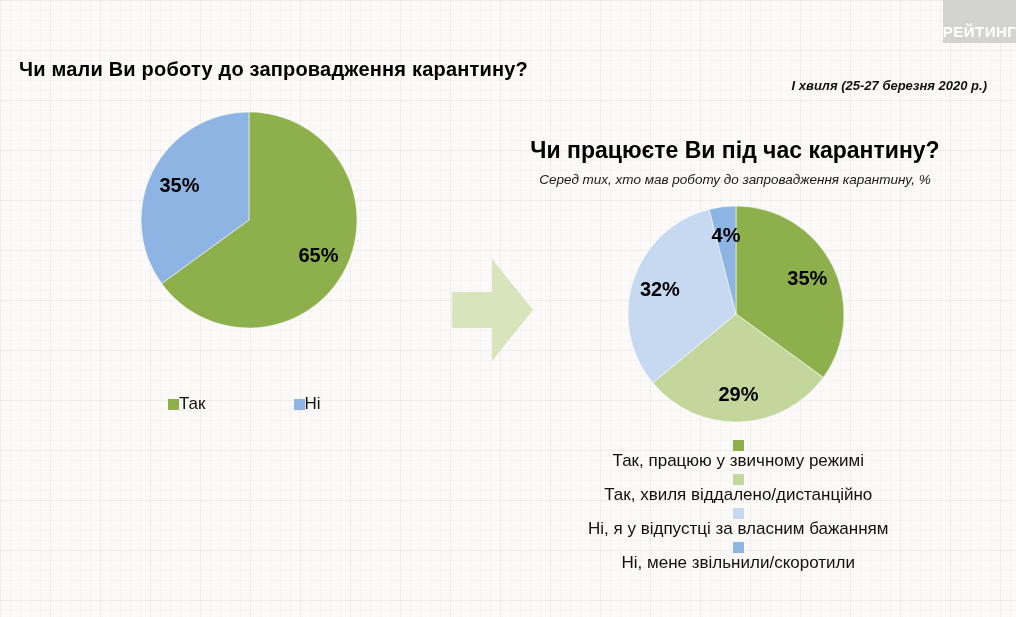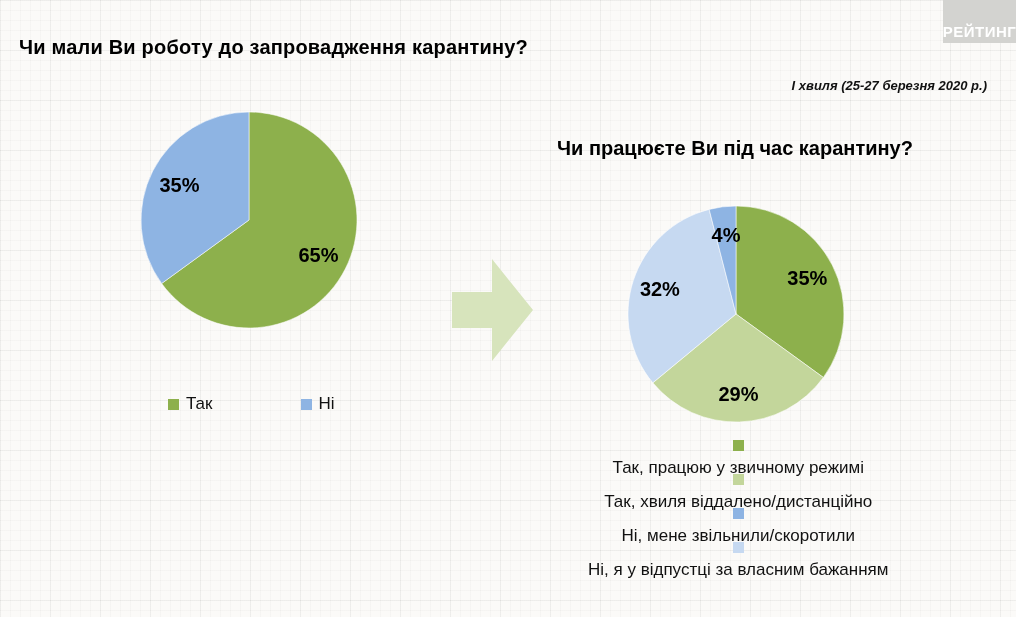--- a/index.html
+++ b/index.html
@@ -11,21 +11,21 @@
     font-family:"Liberation Sans",sans-serif;
     background-color:#fbfaf8;
     background-image:
       linear-gradient(rgba(100,100,100,0.055) 1px, transparent 1px),
       linear-gradient(90deg, rgba(100,100,100,0.055) 1px, transparent 1px),
       linear-gradient(rgba(100,100,100,0.035) 1px, transparent 1px),
       linear-gradient(90deg, rgba(100,100,100,0.035) 1px, transparent 1px);
     background-size:50px 50px,50px 50px,10px 10px,10px 10px;
   }
   .main-title{
-    position:absolute;left:19px;top:36px;
+    position:absolute;left:19px;top:58px;
     font-size:20px;font-weight:bold;color:#000;
     letter-spacing:0.2px;
   }
   .date-note{
     position:absolute;right:29px;top:58px;
     font-size:13px;font-weight:bold;font-style:italic;color:#111;margin-top:20px;
   }
   .logo{
     position:absolute;right:0;top:0;width:73px;height:43px;
     background:#d3d3d0;
@@ -37,31 +37,31 @@
   }
   .pie-svg{position:absolute;overflow:visible;}
   #pie-left{left:139px;top:110px;}
   #pie-right{left:626px;top:204px;}
   .pie-label{
     font-family:"Liberation Sans",sans-serif;
     font-size:20px;font-weight:bold;fill:#000;
   }
   .right-title{
     position:absolute;left:510px;top:137px;width:450px;
-    text-align:center;font-size:20px;font-weight:bold;color:#000;
+    text-align:center;font-size:23px;font-weight:bold;color:#000;
   }
   .right-subtitle{
     position:absolute;left:505px;top:172px;width:460px;
     text-align:center;font-size:13.5px;font-style:italic;color:#1a1a1a;
   }
   .legend{position:absolute;}
   #legend-left{left:168px;top:394px;display:flex;column-gap:88px;}
   #legend-right{left:588px;top:440px;display:flex;flex-direction:column;}
   #legend-right .legend-item{height:24px;margin-bottom:10px;flex-direction:column;}
-  .legend-item{display:flex;align-items:center;gap:7px;}
+  .legend-item{display:flex;align-items:center;gap:0;}
   .swatch{width:11px;height:11px;flex:0 0 11px;display:inline-block;}
   .legend-label{font-size:17px;color:#111;white-space:nowrap;}
   .arrow{position:absolute;left:452px;top:259px;}
 </style>
 </head>
 <body>
 
 <div class="slide">
 
   <div class="main-title">Чи мали Ви роботу до запровадження карантину?</div>
@@ -88,20 +88,21 @@
         <span class="swatch" style="background: rgb(142, 180, 227);"></span>
         <span class="legend-label">Ні</span>
       </div>
     </div>
 
   <svg class="arrow" width="82" height="102" viewBox="0 0 82 102">
     <polygon points="0,33 40,33 40,0 81,51 40,102 40,69 0,69" fill="#d7e4bc"></polygon>
   </svg>
 
   <div class="right-title">Чи працюєте Ви під час карантину?</div>
+  <div class="right-subtitle">Серед тих, хто мав роботу до запровадження карантину, %</div>
 
   <svg id="pie-right" class="pie-svg" width="220" height="220" viewBox="0 0 220 220">
       <path d="M 110 110 L 110.00 2.00 A 108 108 0 0 1 197.37 173.48 Z" fill="#8db04c" stroke="rgba(255,255,255,0.55)" stroke-width="1"></path>
       <path d="M 110 110 L 197.37 173.48 A 108 108 0 0 1 26.78 178.84 Z" fill="#c3d69b" stroke="rgba(255,255,255,0.55)" stroke-width="1"></path>
       <path d="M 110 110 L 26.78 178.84 A 108 108 0 0 1 83.14 5.39 Z" fill="#c6d9f1" stroke="rgba(255,255,255,0.55)" stroke-width="1"></path>
       <path d="M 110 110 L 83.14 5.39 A 108 108 0 0 1 110.00 2.00 Z" fill="#8eb4e3" stroke="rgba(255,255,255,0.55)" stroke-width="1"></path>
       <text x="181.3" y="73.7" class="pie-label" text-anchor="middle" dominant-baseline="central">35%</text>
       <text x="112.5" y="190.0" class="pie-label" text-anchor="middle" dominant-baseline="central">29%</text>
       <text x="33.9" y="85.3" class="pie-label" text-anchor="middle" dominant-baseline="central">32%</text>
       <text x="100.0" y="30.6" class="pie-label" text-anchor="middle" dominant-baseline="central">4%</text>
@@ -110,22 +111,22 @@
   <div id="legend-right" class="legend">
       <div class="legend-item">
         <span class="swatch" style="background: rgb(141, 176, 76);"></span>
         <span class="legend-label">Так, працюю у звичному режимі</span>
       </div>
       <div class="legend-item">
         <span class="swatch" style="background: rgb(195, 214, 155);"></span>
         <span class="legend-label">Так, хвиля віддалено/дистанційно</span>
       </div>
       <div class="legend-item">
+        <span class="swatch" style="background: rgb(198, 217, 241);"></span>
+        <span class="legend-label">Ні, я у відпустці за власним бажанням</span>
+      </div>
+      <div class="legend-item">
         <span class="swatch" style="background: rgb(142, 180, 227);"></span>
         <span class="legend-label">Ні, мене звільнили/скоротили</span>
-      </div>
-      <div class="legend-item">
-        <span class="swatch" style="background: rgb(198, 217, 241);"></span>
-        <span class="legend-label">Ні, я у відпустці за власним бажанням</span>
       </div>
     </div>
 
 </div>
 
 </body></html>

